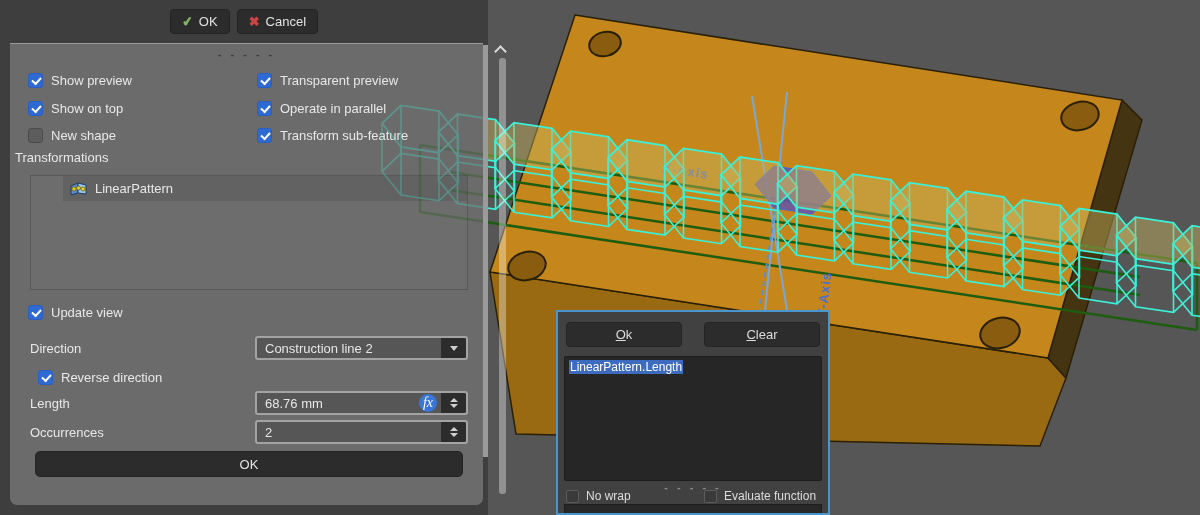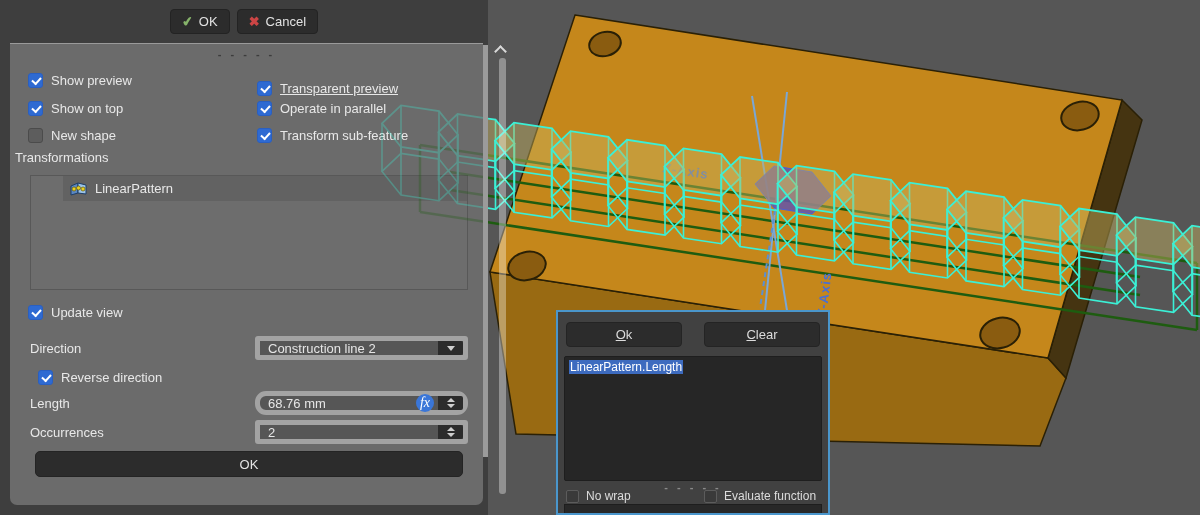--- a/index.html
+++ b/index.html
@@ -27,21 +27,21 @@
   .cb-row{position:absolute;display:flex;align-items:center;gap:8px;height:17px;}
 
   #xform-label{position:absolute;left:5px;top:106px;}
   #xform-list{position:absolute;left:20px;top:131px;width:438px;height:115px;background:#6d6d6d;
               border:1px solid #585858;padding-left:32px;}
   .xrow{display:flex;align-items:center;gap:8px;height:25px;padding-left:7px;background:#626262;}
   .xrow.selected{background:#6084c6;color:#fff;}
   .xicon{width:17px;height:15px;flex:none;}
 
   .form-label{position:absolute;left:20px;}
-  .field{position:absolute;display:flex;background:#565656;border:5px solid #a3a3a3;border-radius:3px;
+  .field{position:absolute;display:flex;background:#565656;border:2px solid #a3a3a3;border-radius:3px;
          align-items:center;color:#e6e6e6;}
   .field .val{flex:1;padding-left:8px;font-size:13px;white-space:nowrap;overflow:hidden;}
   .drop-btn,.spin-btn{width:25px;align-self:stretch;background:#2c2c2c;border-radius:0 2px 2px 0;
          display:flex;flex-direction:column;align-items:center;justify-content:center;gap:2px;flex:none;}
   .tri-d{width:0;height:0;border-left:4px solid transparent;border-right:4px solid transparent;border-top:5px solid #cfcfcf;}
   .tri-u{width:0;height:0;border-left:4px solid transparent;border-right:4px solid transparent;border-bottom:4px solid #cfcfcf;}
   .tri-dn{width:0;height:0;border-left:4px solid transparent;border-right:4px solid transparent;border-top:4px solid #cfcfcf;}
   .fx-badge{width:18px;height:18px;border-radius:50%;background:#3a76d8;color:#fff;font-size:14px;
             font-style:italic;font-family:"Liberation Serif",serif;display:flex;align-items:center;justify-content:center;
             margin-right:4px;flex:none;}
@@ -425,21 +425,21 @@
       </div>
     </div>
 
     <div id="panel">
       <div class="dashes" style="left:50%;transform:translateX(-50%);top:4px;">- - - - -</div>
 
       <div class="cb-row" style="left:18px;top:28px;">
         <span class="cb on"></span>
         <span>Show preview</span>
       </div>
-      <div class="cb-row" style="left:247px;top:36px;text-decoration:underline;">
+      <div class="cb-row" style="left:247px;top:28px;">
         <span class="cb on"></span>
         <span>Transparent preview</span>
       </div>
       <div class="cb-row" style="left:18px;top:56px;">
         <span class="cb on"></span>
         <span>Show on top</span>
       </div>
       <div class="cb-row" style="left:247px;top:56px;">
         <span class="cb on"></span>
         <span>Operate in parallel</span>
@@ -480,21 +480,21 @@
             <span class="tri-d"></span>
           </span>
       </div>
 
       <div class="cb-row" style="left:28px;top:325px;">
         <span class="cb on"></span>
         <span>Reverse direction</span>
       </div>
 
       <div class="form-label" style="top:352px;">Length</div>
-      <div class="field" style="left:245px;top:347px;width:213px;height:24px;border-radius:11px;">
+      <div class="field" style="left:245px;top:347px;width:213px;height:24px;">
         <span class="val">68.76 mm</span>
         <span class="fx-badge">fx</span>
         <span class="spin-btn">
           <span class="tri-u"></span>
           <span class="tri-dn"></span>
         </span>
       </div>
 
       <div class="form-label" style="top:381px;">Occurrences</div>
       <div class="field" style="left:245px;top:376px;width:213px;height:24px;">

